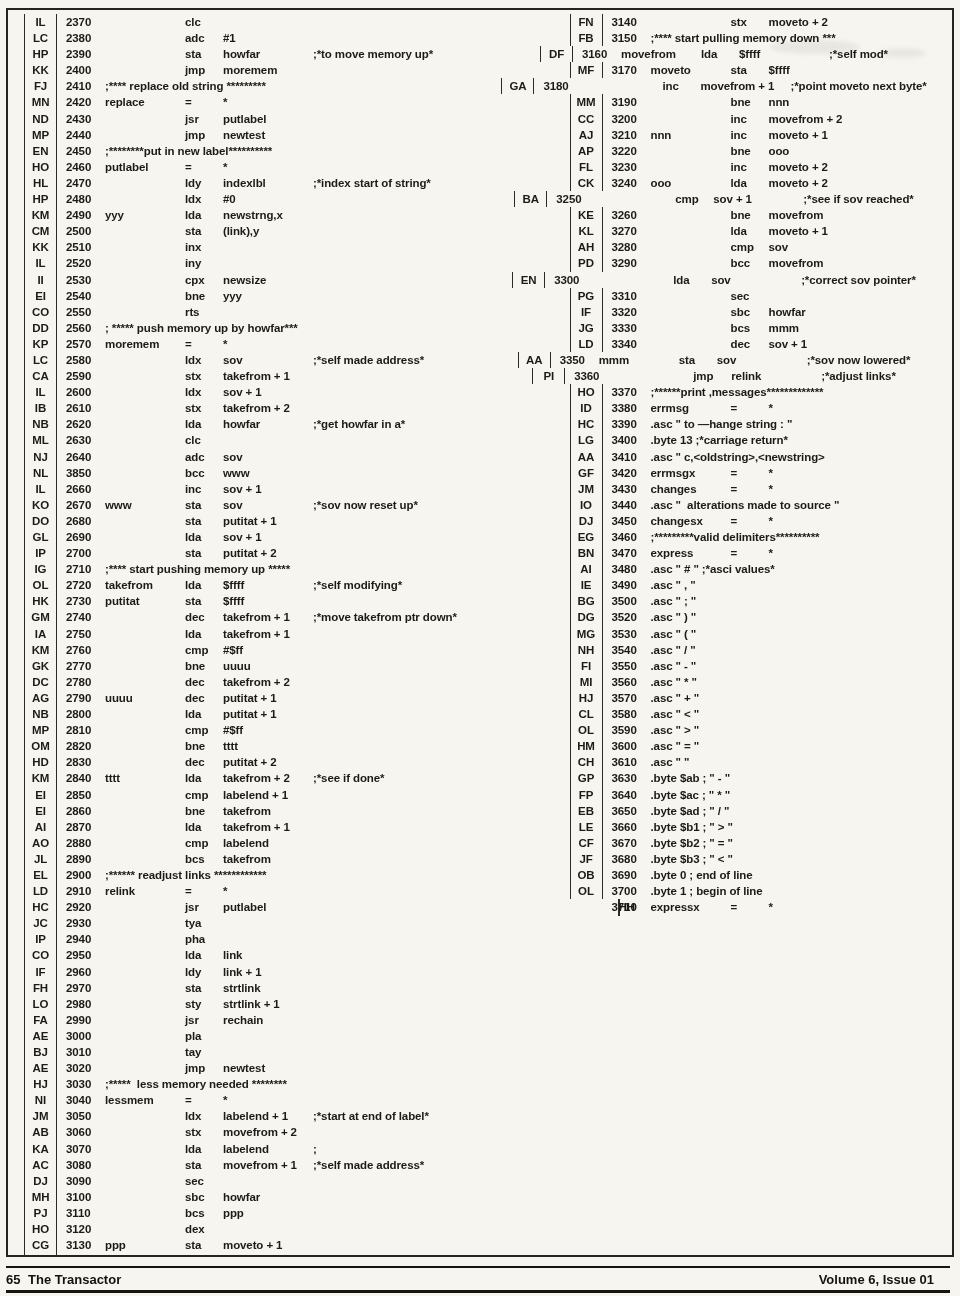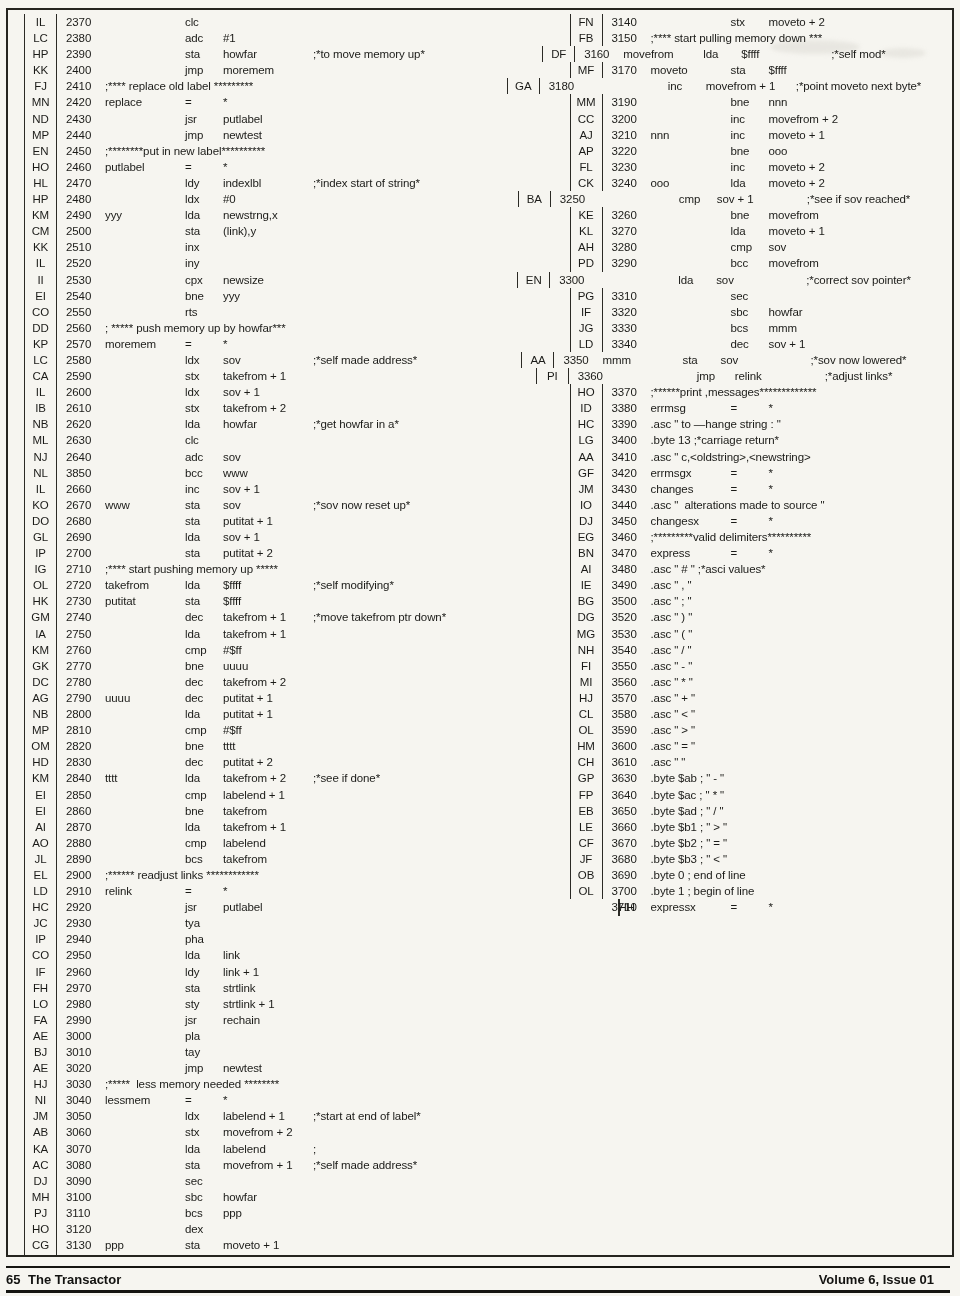--- a/index.html
+++ b/index.html
@@ -10,21 +10,21 @@
     overflow:hidden;
   }
   .scan-smudge{
     position:absolute;background:#d8d6cf;opacity:.45;border-radius:50%;
     filter:blur(2px);
   }
   .listing-box{
     position:absolute;left:6px;top:8px;width:944px;height:1245px;
     border:2px solid #25241f;background:transparent;
   }
-  .col{position:absolute;top:0;bottom:0;display:flex;flex-direction:column;padding-top:4px;}
+  .col{position:absolute;top:0;bottom:0;display:flex;flex-direction:column;padding-top:4px;font-weight:bold;}
   .col-left{left:16px;width:450px;}
   .col-right{left:473px;width:466px;align-items:center;}
   .row{
     display:grid;
     grid-template-columns:33px 48px 80px 38px 90px auto;
     height:16.1px;flex:0 0 16.1px;
     font-size:11.5px;line-height:16.1px;
     white-space:pre;letter-spacing:-0.1px;
   }
   .row span{display:block;overflow:visible;}
@@ -51,21 +51,21 @@
 
 <div class="scan-smudge" style="left:770px;top:40px;width:90px;height:14px;"></div>
 <div class="scan-smudge" style="left:880px;top:48px;width:46px;height:10px;"></div>
 
 <div class="listing-box">
   <div class="col col-left">
       <div class="row"><span class="cs">IL</span><span class="num">2370</span><span class="lbl"></span><span class="op">clc</span><span class="arg"></span><span class="cmt"></span></div>
       <div class="row"><span class="cs">LC</span><span class="num">2380</span><span class="lbl"></span><span class="op">adc</span><span class="arg">#1</span><span class="cmt"></span></div>
       <div class="row"><span class="cs">HP</span><span class="num">2390</span><span class="lbl"></span><span class="op">sta</span><span class="arg">howfar</span><span class="cmt">;*to move memory up*</span></div>
       <div class="row"><span class="cs">KK</span><span class="num">2400</span><span class="lbl"></span><span class="op">jmp</span><span class="arg">moremem</span><span class="cmt"></span></div>
-      <div class="row"><span class="cs">FJ</span><span class="num">2410</span><span class="raw">;**** replace old label *********</span></div>
+      <div class="row"><span class="cs">FJ</span><span class="num">2410</span><span class="raw">;**** replace old string *********</span></div>
       <div class="row"><span class="cs">MN</span><span class="num">2420</span><span class="lbl">replace</span><span class="op">=</span><span class="arg">*</span><span class="cmt"></span></div>
       <div class="row"><span class="cs">ND</span><span class="num">2430</span><span class="lbl"></span><span class="op">jsr</span><span class="arg">putlabel</span><span class="cmt"></span></div>
       <div class="row"><span class="cs">MP</span><span class="num">2440</span><span class="lbl"></span><span class="op">jmp</span><span class="arg">newtest</span><span class="cmt"></span></div>
       <div class="row"><span class="cs">EN</span><span class="num">2450</span><span class="raw">;********put in new label**********</span></div>
       <div class="row"><span class="cs">HO</span><span class="num">2460</span><span class="lbl">putlabel</span><span class="op">=</span><span class="arg">*</span><span class="cmt"></span></div>
       <div class="row"><span class="cs">HL</span><span class="num">2470</span><span class="lbl"></span><span class="op">ldy</span><span class="arg">indexlbl</span><span class="cmt">;*index start of string*</span></div>
       <div class="row"><span class="cs">HP</span><span class="num">2480</span><span class="lbl"></span><span class="op">ldx</span><span class="arg">#0</span><span class="cmt"></span></div>
       <div class="row"><span class="cs">KM</span><span class="num">2490</span><span class="lbl">yyy</span><span class="op">lda</span><span class="arg">newstrng,x</span><span class="cmt"></span></div>
       <div class="row"><span class="cs">CM</span><span class="num">2500</span><span class="lbl"></span><span class="op">sta</span><span class="arg">(link),y</span><span class="cmt"></span></div>
       <div class="row"><span class="cs">KK</span><span class="num">2510</span><span class="lbl"></span><span class="op">inx</span><span class="arg"></span><span class="cmt"></span></div>

